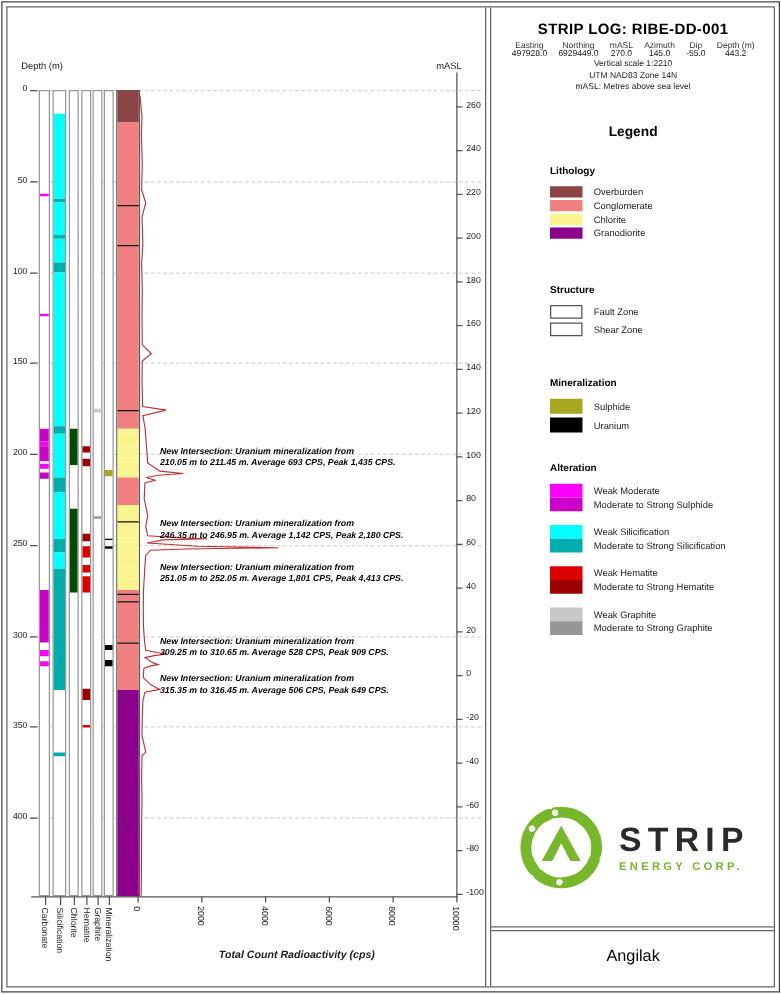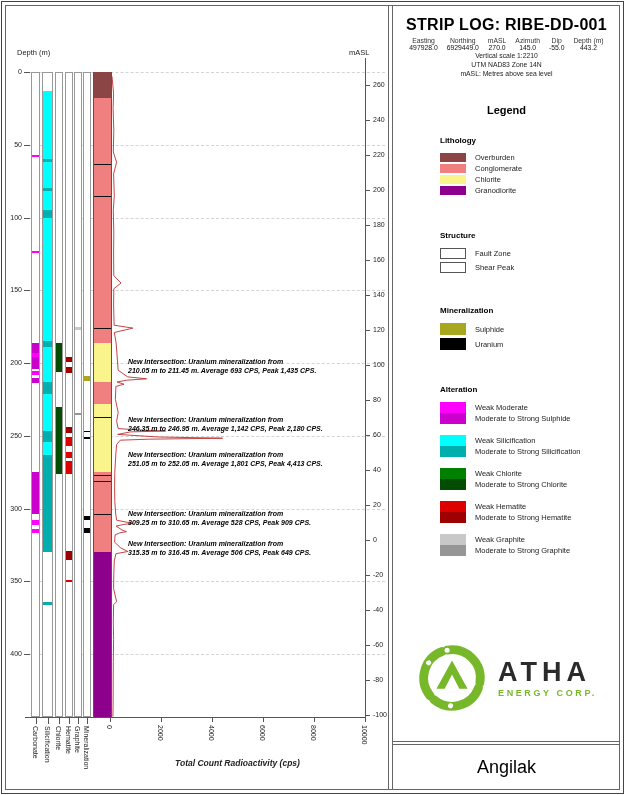--- a/index.html
+++ b/index.html
@@ -31,21 +31,21 @@
   .clabel{position:absolute;writing-mode:vertical-rl;font-size:7px;color:#222;}
   #litho{position:absolute;border:1px solid #555;background:#fff;box-sizing:border-box;}
   .hatch-diag{background-image:repeating-linear-gradient(45deg,rgba(40,40,40,.55) 0 .8px,transparent .8px 3.4px);}
   .hatch-vert{background-image:repeating-linear-gradient(90deg,rgba(40,40,40,.55) 0 .8px,transparent .8px 3px);}
   .contact{position:absolute;left:0;right:0;height:1px;background:#111;}
   #gamma-svg{position:absolute;left:0;top:0;pointer-events:none;}
   .ann{position:absolute;font-size:7px;font-weight:bold;font-style:italic;line-height:9px;color:#000;width:240px;}
 
   
   #right{position:absolute;left:394px;top:6px;width:225px;height:783px;}
-  .title{margin-top:10px;text-align:center;font-size:16px;font-weight:bold;letter-spacing:.3px;}
+  .title{margin-top:10px;text-align:center;font-size:12px;font-weight:bold;letter-spacing:.3px;}
   #hole-fields{display:flex;justify-content:center;gap:9px;margin-top:3px;}
   .hf{text-align:center;}
   .hf .l{font-size:6.8px;color:#333;}
   .hf .v{font-size:6.8px;color:#111;}
   .note{text-align:center;font-size:6.8px;line-height:9px;color:#222;}
   .note:first-of-type{margin-top:6px;}
   .legend-title{text-align:center;font-size:11px;font-weight:bold;margin-top:26px;}
   #legend-body{padding-left:46px;margin-top:20px;}
   .sec-title{font-size:8px;font-weight:bold;margin-bottom:8px;}
   .lrow{display:flex;align-items:center;gap:9px;margin-bottom:2px;}
@@ -55,21 +55,21 @@
   .two .sw2{width:26px;flex:0 0 26px;height:22px;}
   .two .half{height:11px;}
   .two .labs div{font-size:7.5px;line-height:11px;color:#222;}
   .patt{border:1px solid #555;height:11px;box-sizing:border-box;background:#fff;}
   .lineSw{height:10px;display:flex;align-items:center;}
 
   #logo{position:absolute;left:0;top:636px;width:225px;display:flex;align-items:center;justify-content:center;gap:10px;}
   .logo-text .nm{font-size:27px;font-weight:bold;letter-spacing:5px;color:#2b2b2b;line-height:28px;}
   .logo-text .sub{font-size:9px;letter-spacing:2.6px;font-weight:bold;margin-top:2px;}
   #footer{position:absolute;left:0;top:744px;width:225px;text-align:center;}
-  #footer .f1{font-size:18px;margin-top:7px;}
+  #footer .f1{font-size:13px;margin-top:7px;}
   #footer .f2{font-size:13px;margin-top:4px;}
 </style>
 </head>
 <body>
 
 <div id="page">
   <div class="border-outer"></div>
   <div class="border-inner"></div>
   <div class="vsep v1"></div>
   <div class="vsep v2"></div>
@@ -353,64 +353,54 @@
           </div>
         </div>
         <div style="margin-top: 36px;">
           <div class="sec-title">Structure</div>
           <div class="lrow" style="margin-bottom: 3px;">
             <div class="sw patt hatch-vert"></div>
             <div class="lab">Fault Zone</div>
           </div>
           <div class="lrow" style="margin-bottom: 3px;">
             <div class="sw patt hatch-diag"></div>
-            <div class="lab">Shear Peak</div>
+            <div class="lab">Shear Zone</div>
           </div>
         </div>
         <div style="margin-top: 33px;">
           <div class="sec-title">Mineralization</div>
           <div class="lrow" style="margin-bottom: 3px;">
             <div class="sw" style="height: 12px; background: rgb(168, 168, 32);"></div>
             <div class="lab">Sulphide</div>
           </div>
           <div class="lrow" style="margin-bottom: 3px;">
             <div class="sw" style="height: 12px; background: rgb(0, 0, 0);"></div>
             <div class="lab">Uranium</div>
           </div>
         </div>
-        <div style="margin-top: 35px;">
+        <div style="margin-top: 24px;">
           <div class="sec-title">Alteration</div>
           <div class="two">
             <div class="sw2">
               <div class="half" style="background: rgb(255, 0, 255);"></div>
               <div class="half" style="background: rgb(204, 0, 204);"></div>
             </div>
             <div class="labs">
               <div>Weak Moderate</div>
               <div>Moderate to Strong Sulphide</div>
             </div>
           </div>
           <div class="two">
             <div class="sw2">
               <div class="half" style="background: rgb(0, 255, 255);"></div>
               <div class="half" style="background: rgb(0, 174, 174);"></div>
             </div>
             <div class="labs">
               <div>Weak Silicification</div>
               <div>Moderate to Strong Silicification</div>
-            </div>
-          </div>
-          <div class="two">
-            <div class="sw2">
-              <div class="half" style="background: rgb(0, 128, 0);"></div>
-              <div class="half" style="background: rgb(2, 77, 2);"></div>
-            </div>
-            <div class="labs">
-              <div>Weak Chlorite</div>
-              <div>Moderate to Strong Chlorite</div>
             </div>
           </div>
           <div class="two">
             <div class="sw2">
               <div class="half" style="background: rgb(221, 0, 0);"></div>
               <div class="half" style="background: rgb(158, 0, 0);"></div>
             </div>
             <div class="labs">
               <div>Weak Hematite</div>
               <div>Moderate to Strong Hematite</div>
@@ -435,21 +425,21 @@
           <path d="M32 8.4 A29 29 0 0 1 65.6 42"></path>
           <path d="M32 8.4 A29 29 0 0 1 65.6 42" transform="rotate(120 37 37)"></path>
           <path d="M32 8.4 A29 29 0 0 1 65.6 42" transform="rotate(240 37 37)"></path>
         </g>
         <circle cx="32" cy="8.4" r="2.6" fill="#fff"></circle>
         <circle cx="62.5" cy="24" r="2.6" fill="#fff" transform="rotate(120 37 37)"></circle>
         <circle cx="62.5" cy="24" r="2.6" fill="#fff" transform="rotate(240 37 37)"></circle>
         <path d="M37 19 L53 48 L44.5 48 L37 33.5 L29.5 48 L21 48 Z" fill="#76B82A"></path>
       </svg>
       <div class="logo-text">
-        <div class="nm">ATHA</div>
+        <div class="nm">STRIP</div>
         <div class="sub" id="logo-sub" style="color: rgb(118, 184, 42);">ENERGY CORP.</div>
       </div>
     </div>
 
     <div id="footer">
       <div class="f1">Angilak</div>
     </div>
   </div>
 </div>
 

